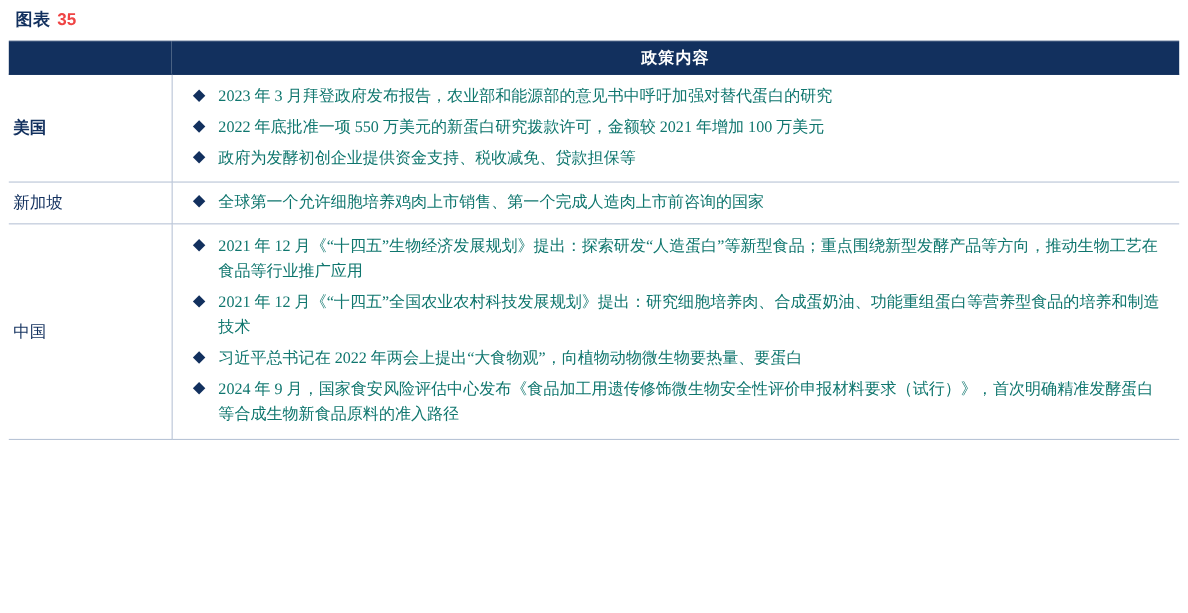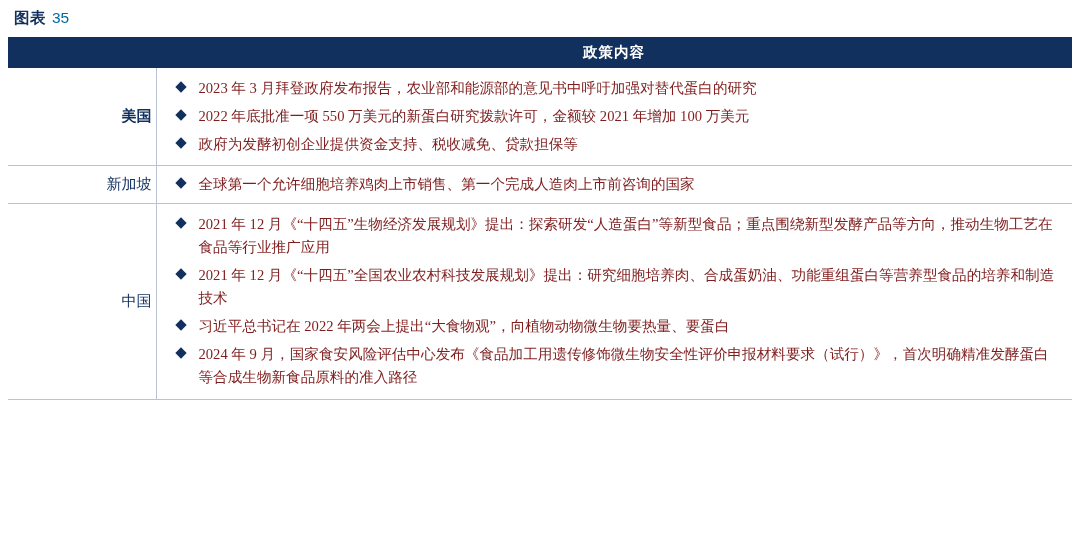--- a/index.html
+++ b/index.html
@@ -30,23 +30,23 @@
     font-family: "Liberation Sans", "DejaVu Sans", sans-serif;
   }
   .title-label {
     font-weight: bold;
     font-size: 15.5px;
     color: #12305e;
     letter-spacing: 0.5px;
     white-space: nowrap;
   }
   .title-num {
-    font-weight: normal;
+    font-weight: bold;
     font-size: 15.5px;
-    color: #0369a1;
+    color: #ef4444;
     margin: 0 8px 0 6px;
   }
   .title-text {
     font-weight: bold;
     font-size: 15.5px;
     color: #12305e;
     letter-spacing: 0.3px;
   }
 
   
@@ -71,21 +71,21 @@
   }
   thead th.region-head {
     width: 148px;
   }
   tbody td {
     border-bottom: 1px solid #b8c4d6;
     vertical-align: middle;
     padding: 9px 4px;
   }
   td.region {
-    text-align: right;
+    text-align: left;
     color: #12305e;
     font-size: 15px;
     font-family: "Liberation Sans", "DejaVu Sans", sans-serif;
     width: 148px;
     border-right: 1px solid #b8c4d6;
     white-space: nowrap;
   }
   td.region.bold {
     font-weight: bold;
   }
@@ -96,21 +96,21 @@
   ul.bullets {
     list-style: none;
     margin: 0;
     padding: 0;
   }
   ul.bullets li {
     position: relative;
     padding-left: 32px;
     margin: 0 0 5px 0;
     line-height: 1.58;
-    color: #7f1d1d;
+    color: #0f766e;
     font-size: 14.6px;
     font-family: "Liberation Serif", "DejaVu Serif", serif;
   }
   ul.bullets li:last-child {
     margin-bottom: 0;
   }
   .bullet-mark {
     position: absolute;
     left: 10px;
     top: 0.40em;

